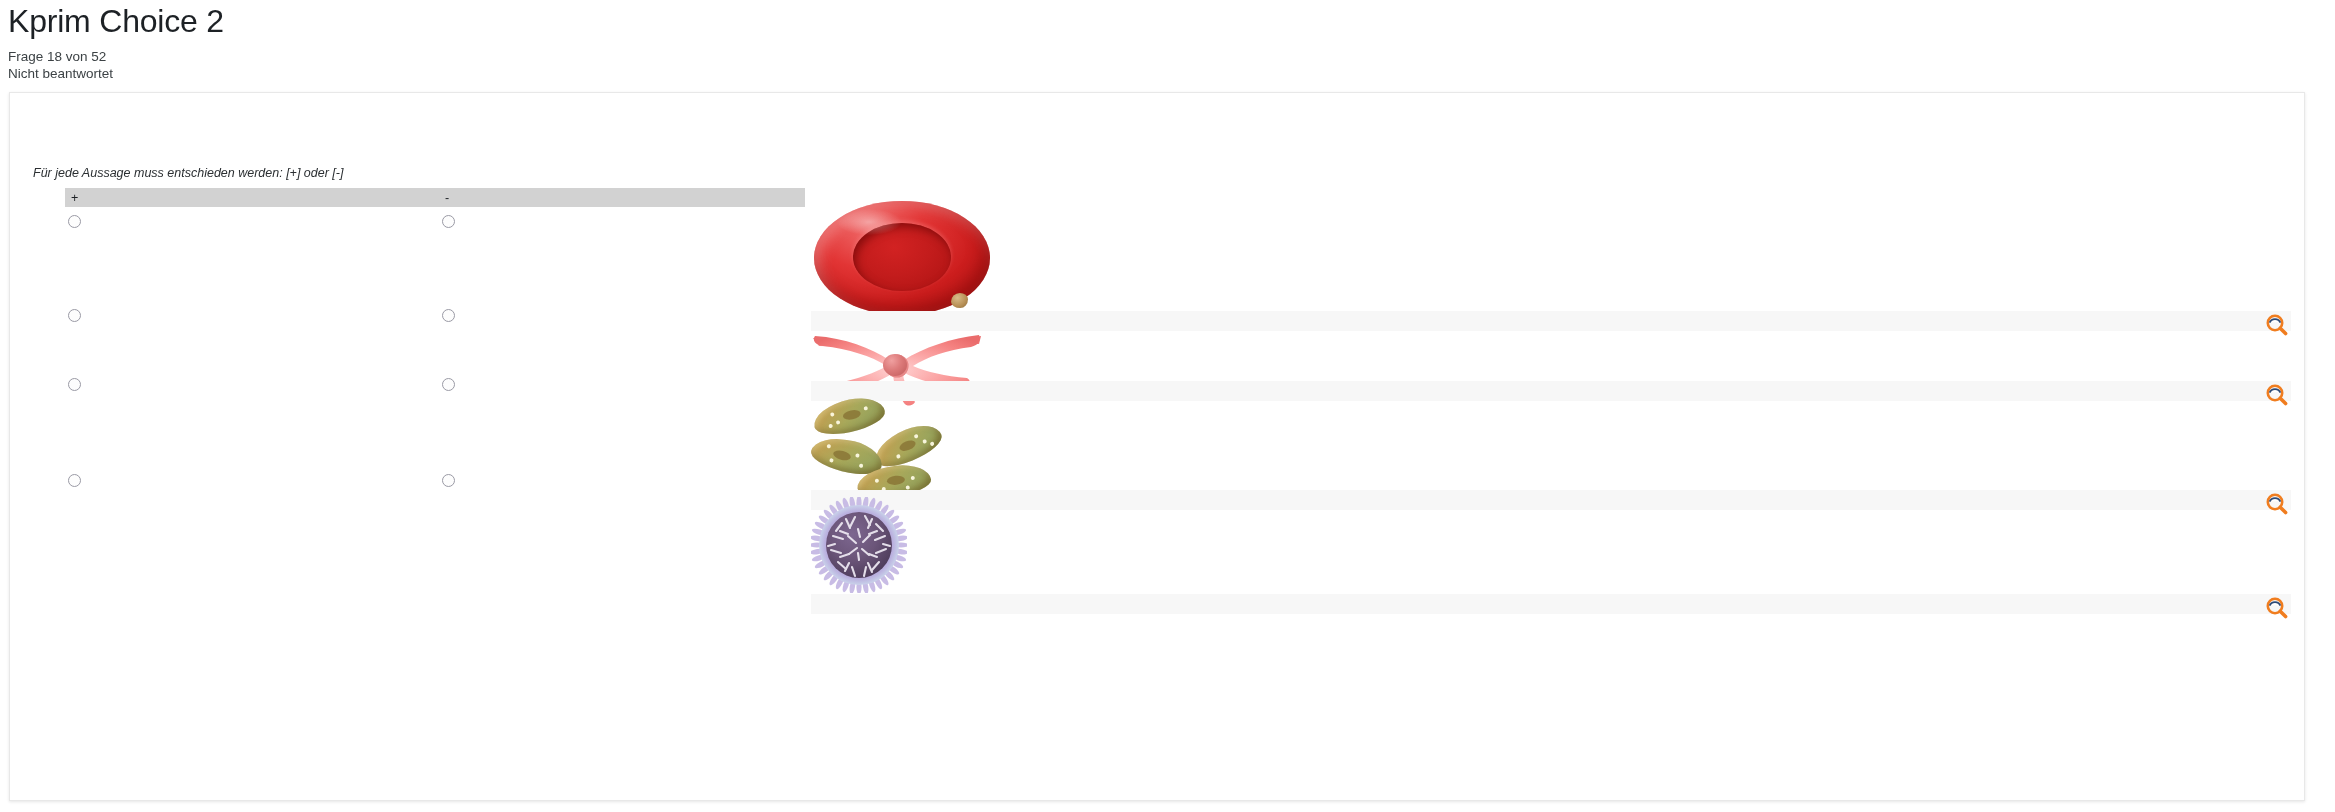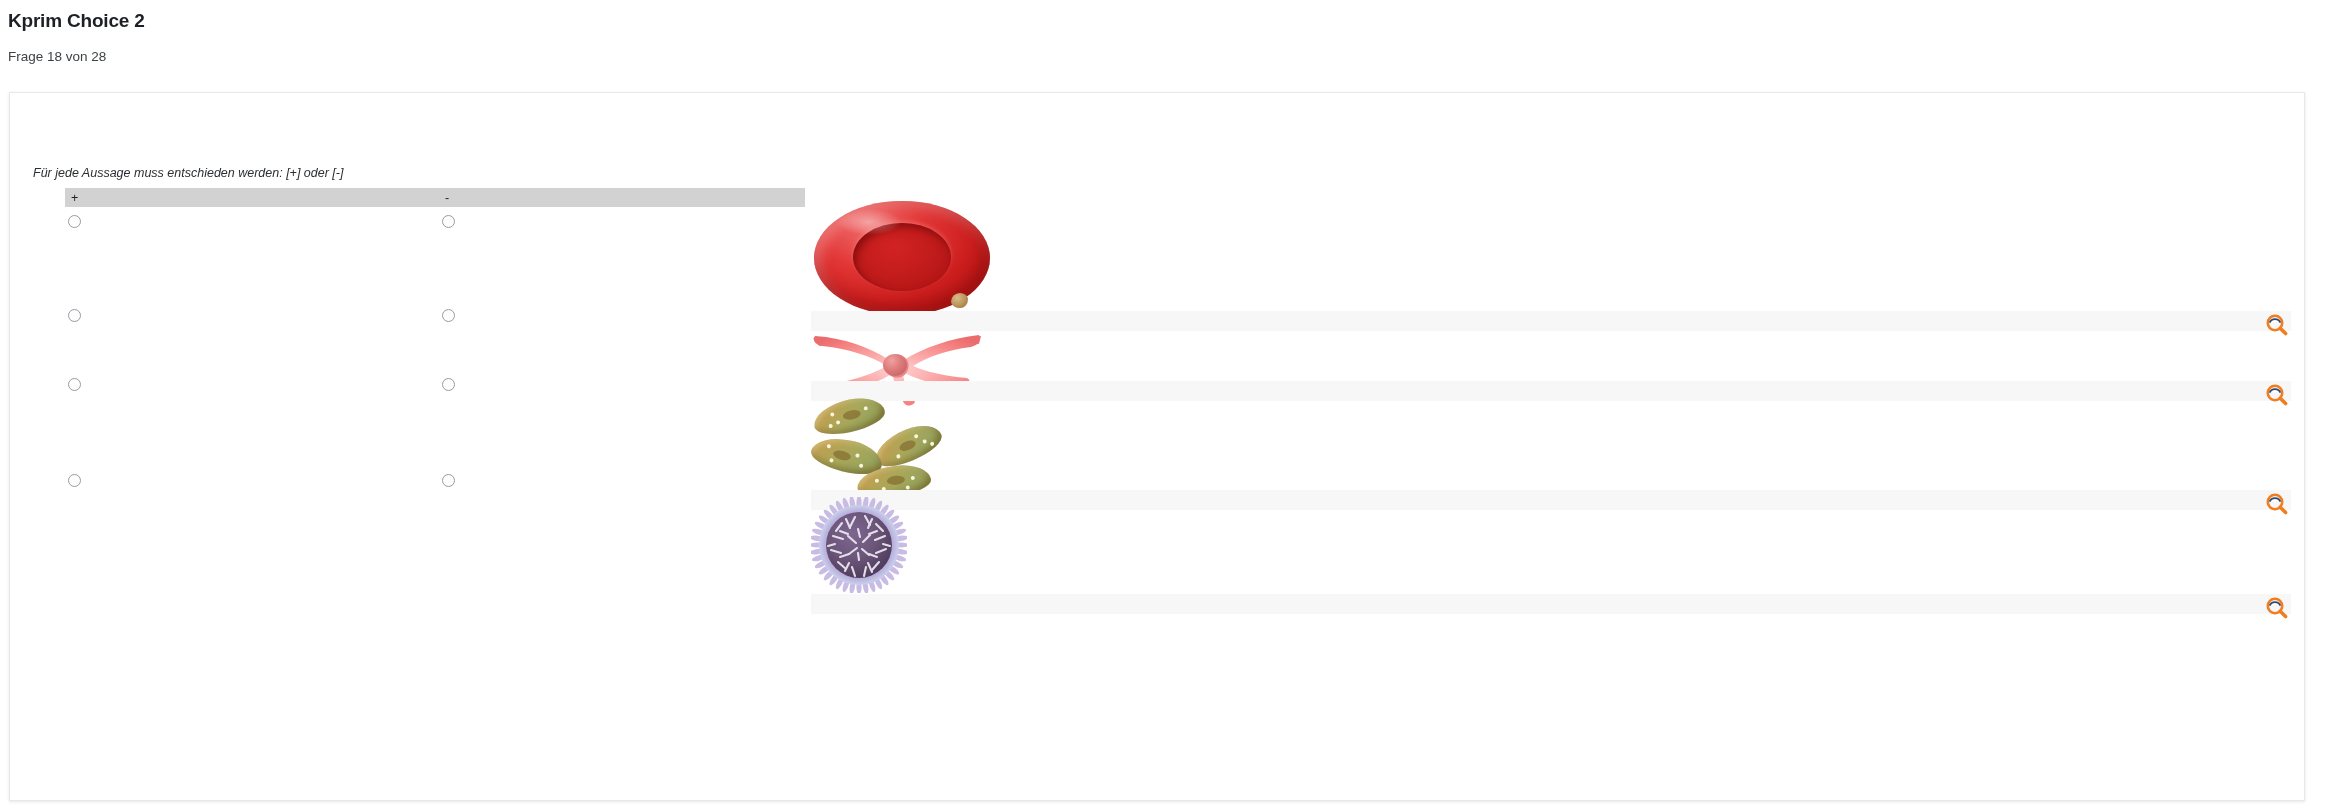--- a/index.html
+++ b/index.html
@@ -21,22 +21,22 @@
   }
 
   
   .qheader {
     position: absolute;
     left: 8px;
     top: 0px;
     width: 1200px;
   }
   .qtitle {
-    font-size: 19px;
-    font-weight: 700;
+    font-size: 32px;
+    font-weight: 400;
     letter-spacing: -0.2px;
     line-height: 34px;
     margin: 0;
     padding: 4px 0 0 0;
     color: #1d2125;
   }
   .qmeta {
     margin-top: 10px;
     font-size: 13.5px;
     line-height: 17px;
@@ -228,21 +228,22 @@
   .lympho { width: 96px; height: 96px; position: relative; }
 </style>
 </head>
 <body>
 
 <div class="page">
 
   <div class="qheader">
     <h1 class="qtitle">Kprim Choice 2</h1>
     <div class="qmeta">
-      <div>Frage 18 von 28</div>
+      <div>Frage 18 von 52</div>
+      <div>Nicht beantwortet</div>
     </div>
   </div>
 
   <div class="card">
 
     <div class="qinstruction">Für jede Aussage muss entschieden werden: [+] oder [-]</div>
 
     <div class="grid">
 
       <div class="grid-head">

